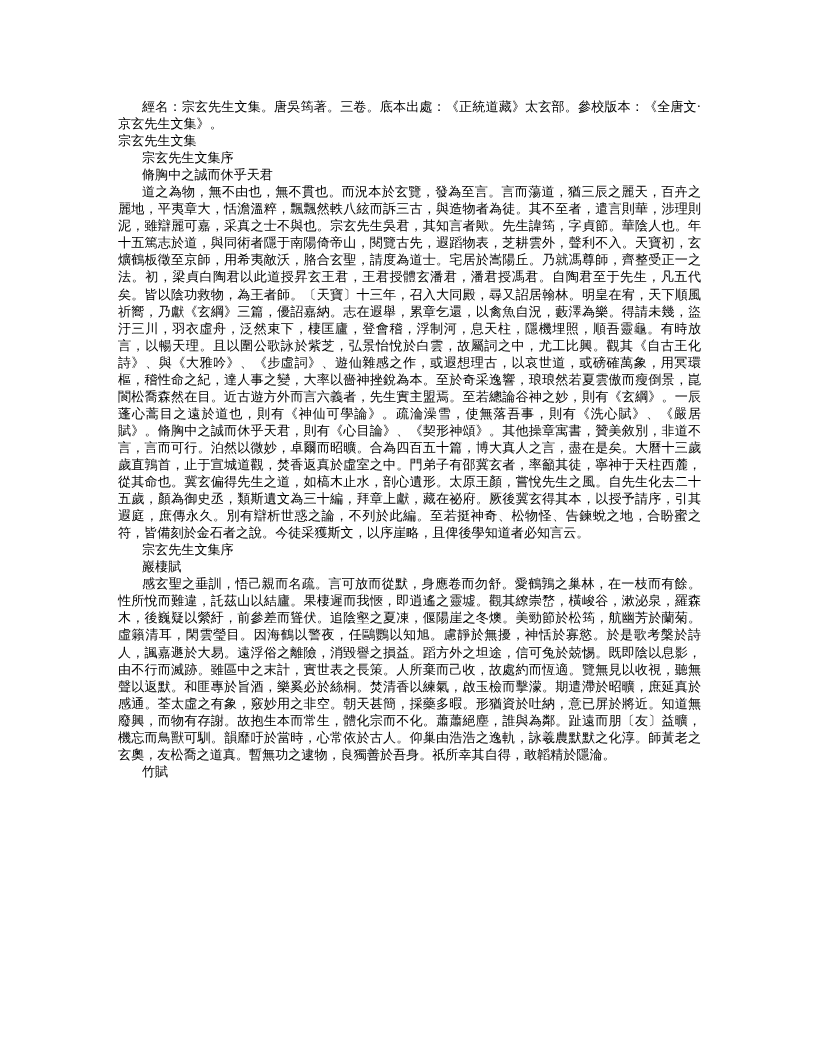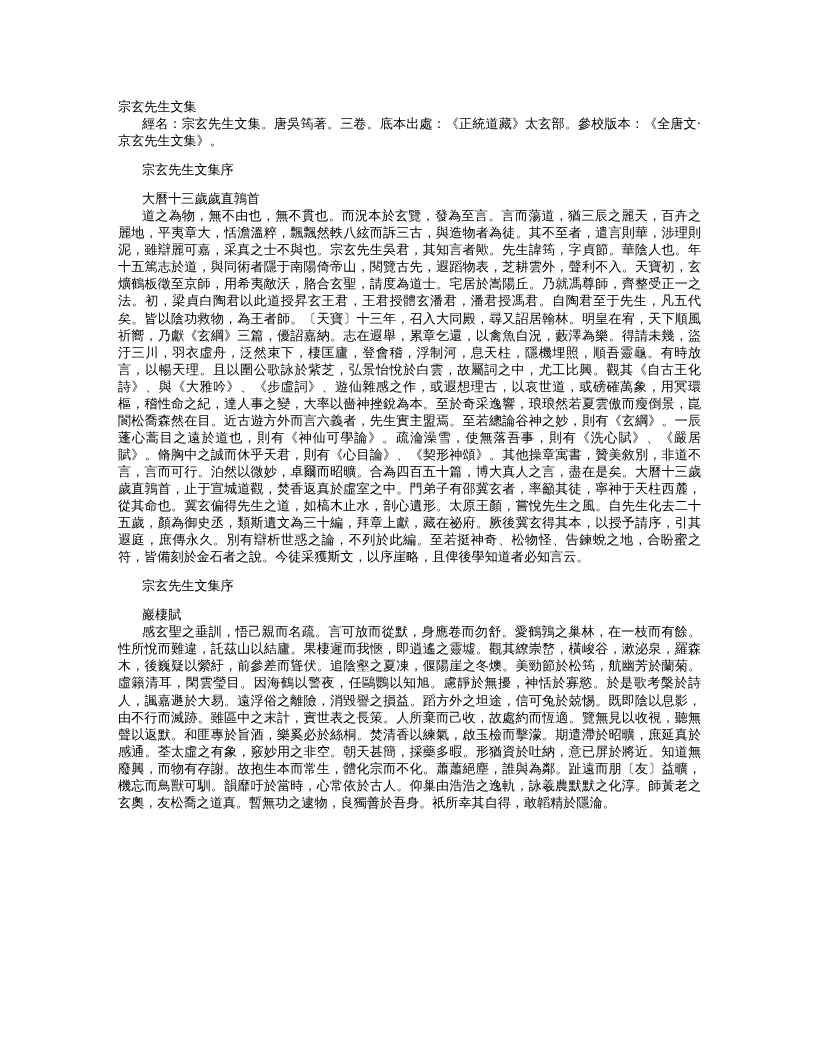--- a/index.html
+++ b/index.html
@@ -44,30 +44,30 @@
     text-indent: 0;
   }
   
   .indent {
     text-indent: 24px;
   }
   
   .heading {
     text-indent: 24px;
     text-align: center;
-    margin-top: 12px;
   }
 </style>
 </head>
 <body>
 
 <div class="page">
   <div class="text-block" id="text-block">
+      <p class="ln indent">經名：宗玄先生文集。唐吳筠著。三卷。底本出處：《正統道藏》太玄部。參校版本：《全唐文‧京玄先生文集》。</p>
       <p class="ln flush">宗玄先生文集</p>
-      <p class="ln indent">經名：宗玄先生文集。唐吳筠著。三卷。底本出處：《正統道藏》太玄部。參校版本：《全唐文‧京玄先生文集》。</p>
       <p class="ln heading">宗玄先生文集序</p>
-      <p class="ln heading">大曆十三歲歲直鶉首</p>
+      <p class="ln heading">脩胸中之誠而休乎天君</p>
       <p class="ln indent">道之為物，無不由也，無不貫也。而況本於玄覽，發為至言。言而蕩道，猶三辰之麗天，百卉之麗地，平夷章大，恬澹溫粹，飄飄然軼八絃而訴三古，與造物者為徒。其不至者，遣言則華，涉理則泥，雖辯麗可嘉，采真之士不與也。宗玄先生吳君，其知言者歟。先生諱筠，字貞節。華陰人也。年十五篤志於道，與同術者隱于南陽倚帝山，閱覽古先，遐蹈物表，芝耕雲外，聲利不入。天寶初，玄爌鶴板徵至京師，用希夷敵沃，胳合玄聖，請度為道士。宅居於嵩陽丘。乃就馮尊師，齊整受正一之法。初，梁貞白陶君以此道授昇玄王君，王君授體玄潘君，潘君授馮君。自陶君至于先生，凡五代矣。皆以陰功救物，為王者師。〔天寶〕十三年，召入大同殿，尋又詔居翰林。明皇在宥，天下順風祈嚮，乃獻《玄綱》三篇，優詔嘉納。志在遐舉，累章乞還，以禽魚自況，藪澤為樂。得請未幾，盜汙三川，羽衣虛舟，泛然束下，棲匡廬，登會稽，浮制河，息天柱，隱機埋照，順吾靈龜。有時放言，以暢天理。且以圍公歌詠於紫芝，弘景怡悅於白雲，故屬詞之中，尤工比興。觀其《自古王化詩》、與《大雅吟》、《步虛詞》、遊仙雜感之作，或遐想理古，以哀世道，或磅確萬象，用冥環樞，稽性命之紀，達人事之變，大率以嗇神挫銳為本。至於奇采逸響，琅琅然若夏雲傲而瘦倒景，崑閬松喬森然在目。近古遊方外而言六義者，先生實主盟焉。至若總論谷神之妙，則有《玄綱》。一辰蓬心蒿目之遠於道也，則有《神仙可學論》。疏淪澡雪，使無落吾事，則有《洗心賦》、《嚴居賦》。脩胸中之誠而休乎天君，則有《心目論》、《契形神頌》。其他操章寓書，贊美敘別，非道不言，言而可行。泊然以微妙，卓爾而昭曠。合為四百五十篇，博大真人之言，盡在是矣。大曆十三歲歲直鶉首，止于宣城道觀，焚香返真於虛室之中。門弟子有邵冀玄者，率籲其徒，寧神于天柱西麓，從其命也。冀玄偏得先生之道，如槁木止水，剖心遺形。太原王顏，嘗悅先生之風。自先生化去二十五歲，顏為御史丞，類斯遺文為三十編，拜章上獻，藏在祕府。厥後冀玄得其本，以授予請序，引其遐庭，庶傳永久。別有辯析世惑之論，不列於此編。至若挺神奇、松物怪、告鍊蛻之地，合盼蜜之符，皆備刻於金石者之說。今徒采獲斯文，以序崖略，且俾後學知道者必知言云。</p>
       <p class="ln heading">宗玄先生文集序</p>
       <p class="ln heading">巖棲賦</p>
       <p class="ln indent">感玄聖之垂訓，悟己親而名疏。言可放而從默，身應卷而勿舒。愛鶴鶉之巢林，在一枝而有餘。性所悅而難違，託茲山以結廬。果棲遲而我愜，即逍遙之靈墟。觀其繚崇嵍，橫峻谷，漱泌泉，羅森木，後巍疑以縈紆，前參差而聳伏。追陰壑之夏凍，偃陽崖之冬燠。美勁節於松筠，航幽芳於蘭菊。虛籟清耳，閑雲瑩目。因海鶴以警夜，任鷗鸚以知旭。慮靜於無擾，神恬於寡慾。於是歌考槃於詩人，諷嘉遯於大易。遠浮俗之離險，消毀譽之損益。蹈方外之坦途，信可兔於兢惕。既即陰以息影，由不行而滅跡。雖區中之末計，實世表之長策。人所棄而己收，故處約而恆適。覽無見以收視，聽無聲以返默。和匪專於旨酒，樂奚必於絲桐。焚清香以練氣，啟玉檢而擊濛。期遣滯於昭曠，庶延真於感通。荃太虛之有象，竅妙用之非空。朝天甚簡，採藥多暇。形猶資於吐納，意已屏於將近。知道無廢興，而物有存謝。故抱生本而常生，體化宗而不化。蕭蕭絕塵，誰與為鄰。趾遠而朋〔友〕益曠，機忘而鳥獸可馴。韻靡吁於當時，心常依於古人。仰巢由浩浩之逸軌，詠羲農默默之化淳。師黃老之玄奧，友松喬之道真。暫無功之逮物，良獨善於吾身。祇所幸其自得，敢韜精於隱淪。</p>
+      <p class="ln heading">竹賦</p>
     </div>
 </div>
 
 </body></html>

